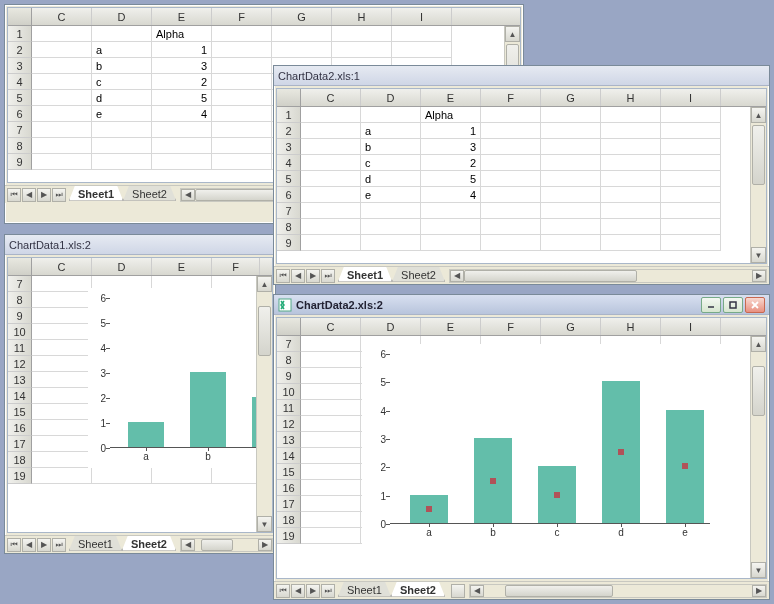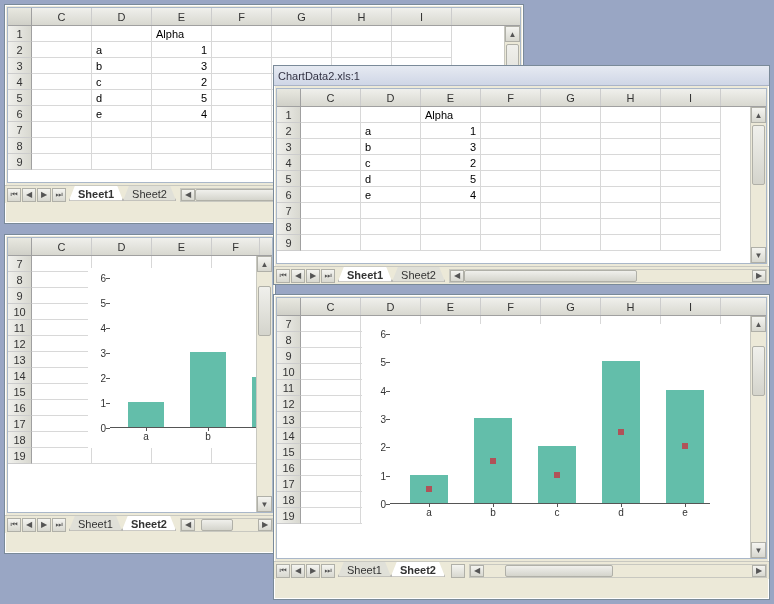--- a/index.html
+++ b/index.html
@@ -207,20 +207,23 @@
       <div class="hs-btn">◀</div>
       <div class="hs-track">
           <div class="hs-thumb" style="left:0; width:60%;"></div>
         </div>
       <div class="hs-btn">▶</div>
     </div>
   </div>
 </div>
 
 <div class="win" style="left:4px; top:234px; width:272px; height:320px;">
+  <div class="titlebar">
+    <span>ChartData1.xls:2</span>
+  </div>
   <div class="content">
     <div class="colhead">
       <div class="corner"></div>
       <div class="ch">C</div>
       <div class="ch">D</div>
       <div class="ch">E</div>
       <div class="ch" style="width:48px;">F</div>
     </div>
     <div class="grid">
       <div class="row">
@@ -494,20 +497,45 @@
       <div class="hs-btn">◀</div>
       <div class="hs-track">
           <div class="hs-thumb" style="left:0; width:60%;"></div>
         </div>
       <div class="hs-btn">▶</div>
     </div>
   </div>
 </div>
 
 <div class="win" style="left:273px; top:294px; width:497px; height:306px;">
+  <div class="titlebar active">
+    <span class="icon">
+      <svg width="14" height="14" viewBox="0 0 14 14">
+          <rect x="1" y="1" width="12" height="12" fill="#fff" stroke="#5a8"></rect>
+          <path d="M3 3 L6 7 L3 11 M6 3 L3 7 L6 11" stroke="#2a7" stroke-width="1.5" fill="none"></path>
+        </svg>
+    </span>
+    <span>ChartData2.xls:2</span>
+    <span class="spacer"></span>
+    <div class="winbtn">
+        <svg width="10" height="10">
+          <line x1="2" y1="7" x2="8" y2="7" stroke="#334" stroke-width="1.5"></line>
+        </svg>
+      </div>
+    <div class="winbtn">
+        <svg width="10" height="10">
+          <rect x="2" y="2" width="6" height="6" fill="none" stroke="#334" stroke-width="1.5"></rect>
+        </svg>
+      </div>
+    <div class="winbtn close">
+        <svg width="10" height="10">
+          <path d="M2 2 L8 8 M8 2 L2 8" stroke="#fff" stroke-width="1.8"></path>
+        </svg>
+      </div>
+  </div>
   <div class="content">
     <div class="colhead">
       <div class="corner"></div>
       <div class="ch">C</div>
       <div class="ch">D</div>
       <div class="ch">E</div>
       <div class="ch">F</div>
       <div class="ch">G</div>
       <div class="ch">H</div>
       <div class="ch">I</div>

